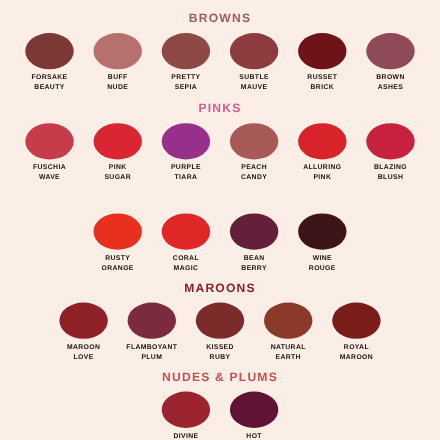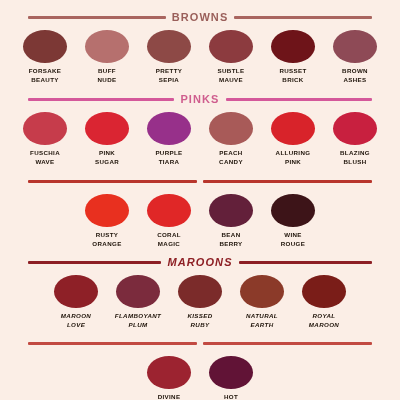--- a/index.html
+++ b/index.html
@@ -27,20 +27,21 @@
     box-sizing: border-box;
   }
   .section-header {
     display: flex;
     align-items: center;
     justify-content: center;
     gap: 6px;
     padding: 0 28px;
     box-sizing: border-box;
     height: 18px;
+    flex-direction: column;
   }
   .rule {
     flex: 1 1 auto;
     height: 3px;
     border-radius: 1px;
   }
   .section-title {
     font-size: 11px;
     font-weight: bold;
     letter-spacing: 1.1px;
@@ -76,21 +77,21 @@
     text-align: center;
     line-height: 1.38;
     width: 60px;
     text-transform: uppercase;
     font-family: "Liberation Sans", sans-serif;
   }
   
   .sec-browns { padding-top: 8px; }
   .sec-pinks  { padding-top: 6px; }
   .sec-corals { padding-top: 6px; }
-  .sec-maroons{ padding-top: 5px; font-style: italic; }
+  .sec-maroons{ padding-top: 5px; }
   .sec-nudes  { padding-top: 5px; }
 </style>
 </head>
 <body>
 
 <div id="page" style="background: rgb(251, 238, 230);">
 
 <div class="section sec-browns">
       <div class="section-header">
         <div class="rule" style="background: rgb(169, 101, 95);"></div>
@@ -269,20 +270,21 @@
           <div class="swatch-label">
             <div>ROYAL</div>
             <div>MAROON</div>
           </div>
         </div>
       </div>
     </div>
     <div class="section sec-nudes">
       <div class="section-header">
         <div class="rule" style="background: rgb(194, 74, 66);"></div>
+        <div class="section-title" style="color: rgb(196, 81, 77);">NUDES &amp; PLUMS</div>
         <div class="rule" style="background: rgb(194, 74, 66);"></div>
       </div>
       <div class="swatch-row">
         <div class="swatch">
           <div class="dot" style="background: rgb(156, 35, 48);"></div>
           <div class="swatch-label">
             <div>DIVINE</div>
           </div>
         </div>
         <div class="swatch">

